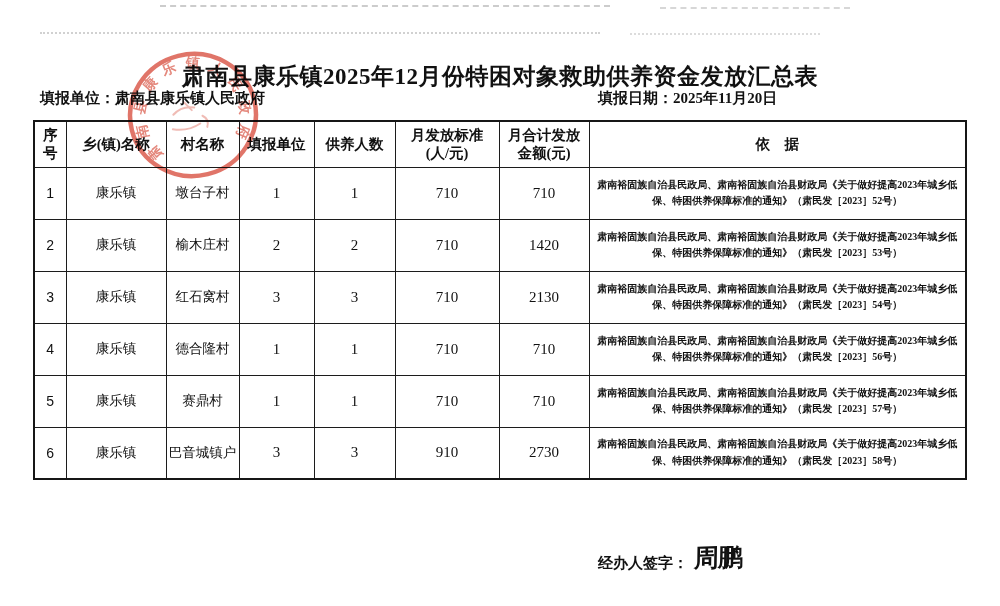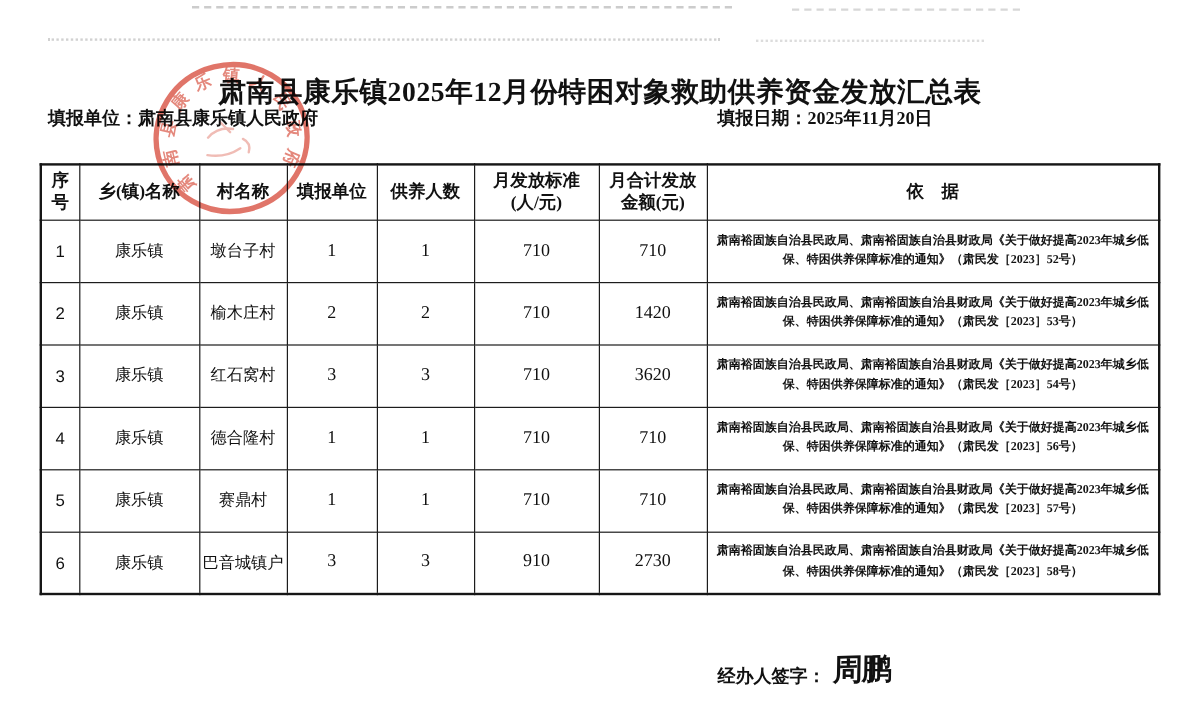--- a/index.html
+++ b/index.html
@@ -17,21 +17,21 @@
 
   .title{
     position:absolute;top:46px;left:0;width:100%;text-align:center;
     font-size:23px;font-weight:bold;letter-spacing:.5px;white-space:nowrap;
   }
   .meta{position:absolute;top:89px;left:0;width:100%;font-size:15px;font-weight:bold;}
   .meta .unit{position:absolute;left:40px;top:0;white-space:nowrap;}
   .meta .date{position:absolute;left:598px;top:0;white-space:nowrap;}
 
   table.summary{
-    position:absolute;left:33px;top:136px;width:932px;
+    position:absolute;left:33px;top:120px;width:932px;
     border-collapse:collapse;table-layout:fixed;
     border:2px solid #161616;
     padding-left:28px;
   }
   table.summary th,table.summary td{
     border:1.5px solid #1c1c1c;text-align:center;vertical-align:middle;
     padding:0 2px;overflow:hidden;
   }
   table.summary thead tr{height:46px;}
   table.summary tbody tr{height:52px;}
@@ -126,21 +126,21 @@
         <td class="num">1420</td>
         <td class="basis">肃南裕固族自治县民政局、肃南裕固族自治县财政局《关于做好提高2023年城乡低保、特困供养保障标准的通知》（肃民发［2023］53号）</td>
       </tr>
       <tr>
         <td class="seq">3</td>
         <td class="name">康乐镇</td>
         <td class="name">红石窝村</td>
         <td class="num">3</td>
         <td class="num">3</td>
         <td class="num">710</td>
-        <td class="num">3620</td>
+        <td class="num">2130</td>
         <td class="basis">肃南裕固族自治县民政局、肃南裕固族自治县财政局《关于做好提高2023年城乡低保、特困供养保障标准的通知》（肃民发［2023］54号）</td>
       </tr>
       <tr>
         <td class="seq">4</td>
         <td class="name">康乐镇</td>
         <td class="name">德合隆村</td>
         <td class="num">1</td>
         <td class="num">1</td>
         <td class="num">710</td>
         <td class="num">710</td>

